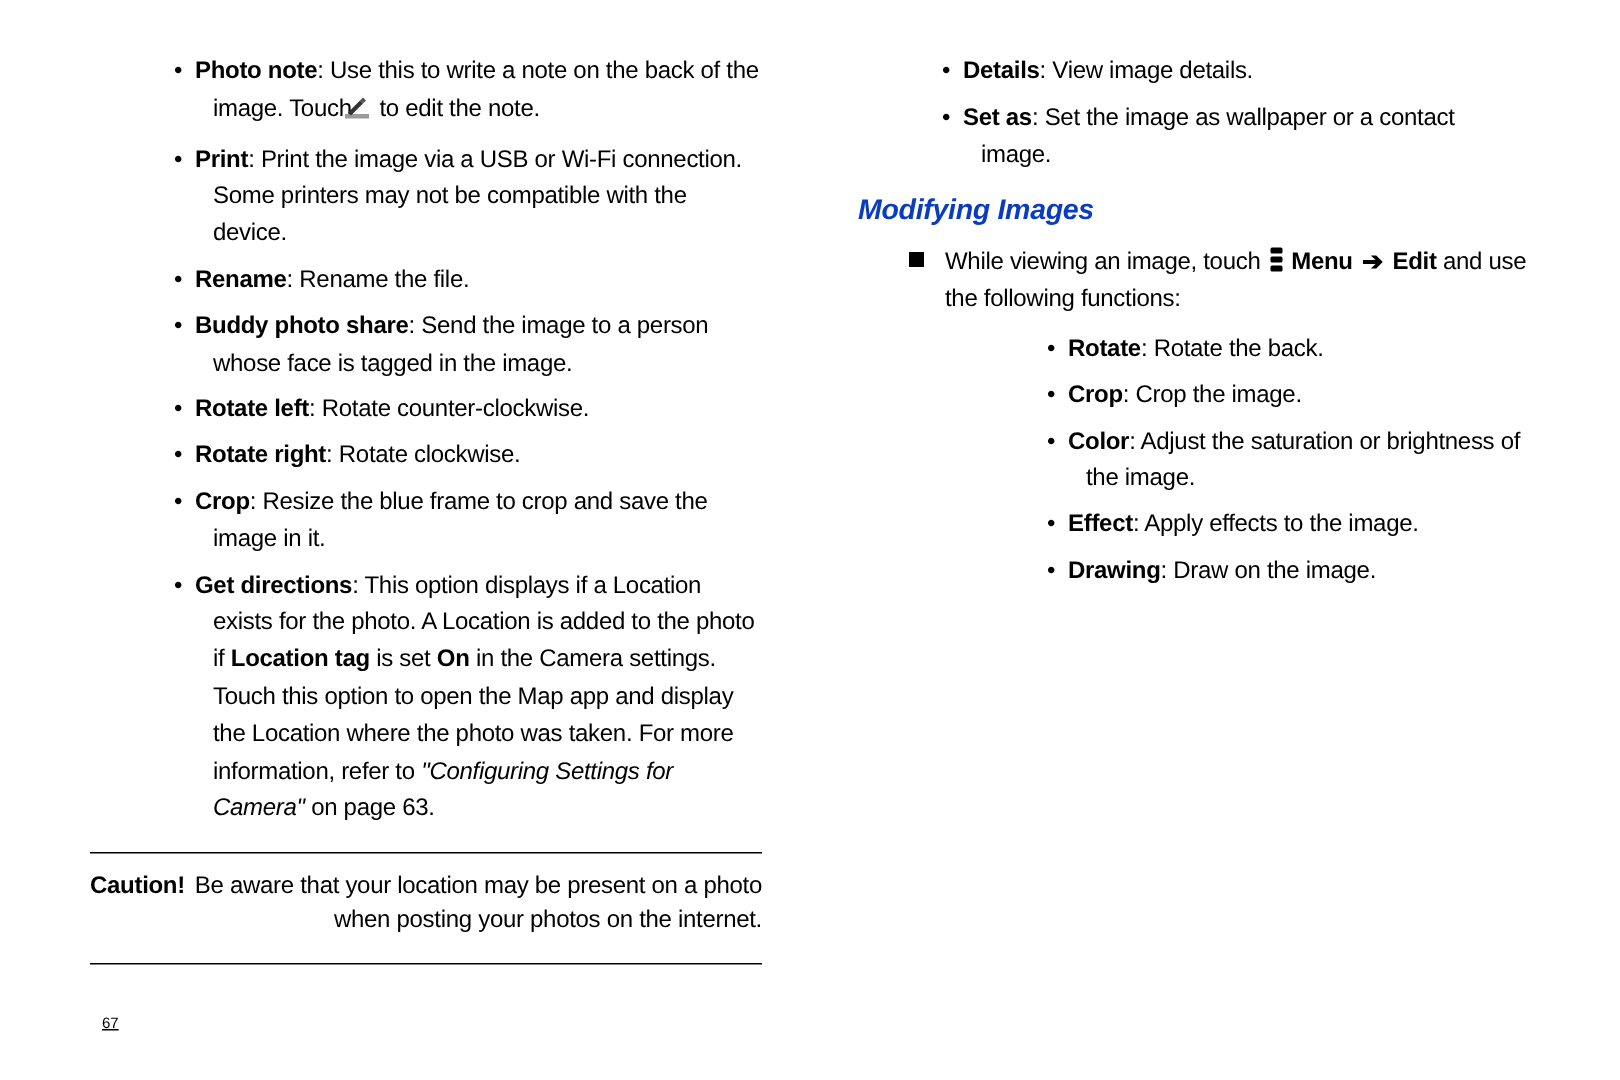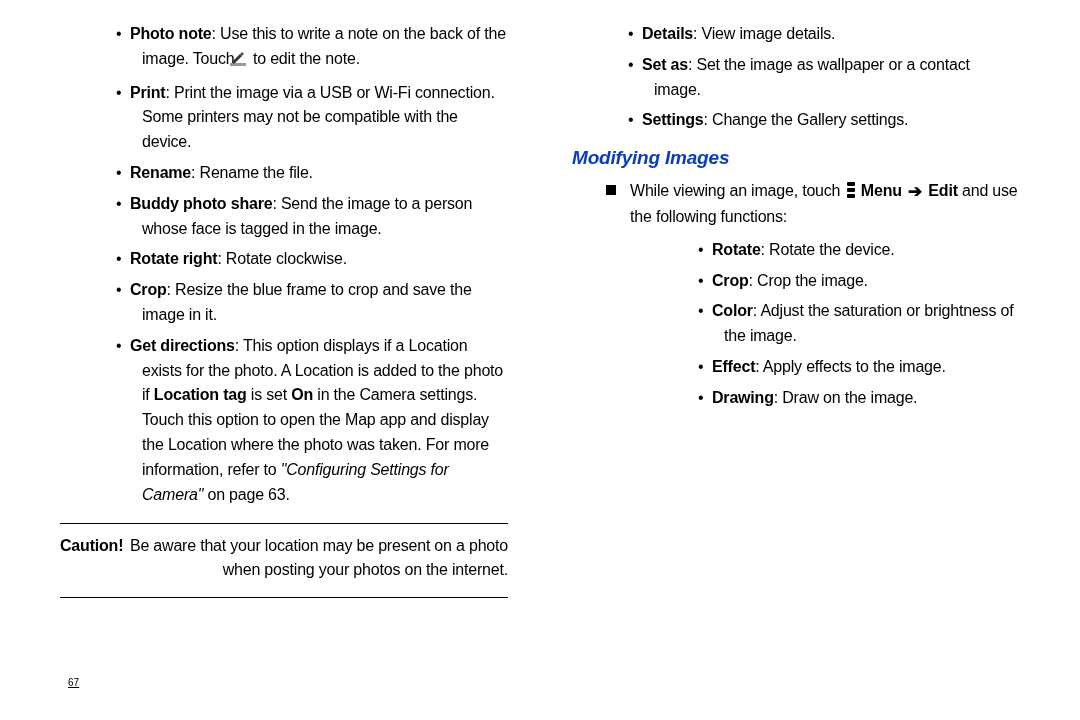--- a/index.html
+++ b/index.html
@@ -7,21 +7,21 @@
     margin: 0; padding: 0;
     width: 1080px; height: 720px;
     background: #fff;
     font-family: "Helvetica Neue", Arial, sans-serif;
     color: #000;
     font-stretch: condensed;
   }
   .page {
     width: 1080px; height: 720px;
     display: flex;
-    padding: 22px 60px 20px 60px;
+    padding: 36px 60px 20px 60px;
     gap: 64px;
     position: relative;
   }
   .col {
     flex: 1;
     font-size: 16px;
     line-height: 1.55;
     letter-spacing: -0.2px;
   }
   .col ul { list-style: none; margin: 0; padding: 0; }
@@ -131,20 +131,21 @@
       <li>
         <span class="bold">Photo note</span><span>: Use this to write a note on the back of the image. Touch </span><span class="pencil-icon"><svg width="16" height="16" viewBox="0 0 16 16">
               <rect x="0" y="12" width="16" height="3" fill="#999"></rect>
               <path d="M2 11 L10 3 L12 5 L4 13 Z" fill="#333"></path>
               <path d="M10 3 L12 1 L14 3 L12 5 Z" fill="#555"></path>
             </svg></span><span> to edit the note.</span>
       </li>
       <li><span class="bold">Print</span><span>: Print the image via a USB or Wi-Fi connection. Some printers may not be compatible with the device.</span></li>
       <li><span class="bold">Rename</span><span>: Rename the file.</span></li>
       <li><span class="bold">Buddy photo share</span><span>: Send the image to a person whose face is tagged in the image.</span></li>
+      <li><span class="bold">Rotate left</span><span>: Rotate counter-clockwise.</span></li>
       <li><span class="bold">Rotate right</span><span>: Rotate clockwise.</span></li>
       <li><span class="bold">Crop</span><span>: Resize the blue frame to crop and save the image in it.</span></li>
       <li>
         <span class="bold">Get directions</span><span>: This option displays if a Location exists for the photo. A Location is added to the photo if </span><span class="bold">Location tag</span><span> is set </span><span class="bold">On</span><span> in the Camera settings. Touch this option to open the Map app and display the Location where the photo was taken. For more information, refer to </span><span class="italic">"Configuring Settings for Camera"</span><span> on page 63.</span>
       </li>
     </ul>
 
     <hr class="divider">
     <div class="caution">
       <div class="caution-row">
@@ -152,37 +153,36 @@
         <div class="caution-body">Be aware that your location may be present on a photo when posting your photos on the internet.</div>
       </div>
     </div>
     <hr class="divider">
   </div>
 
   <div class="col">
     <ul>
       <li><span class="bold">Details</span><span>: View image details.</span></li>
       <li><span class="bold">Set as</span><span>: Set the image as wallpaper or a contact image.</span></li>
-      <li><span class="bold">Settings</span><span>: Change the Gallery settings.</span></li>
     </ul>
 
     <div class="section-head">Modifying Images</div>
 
     <div class="instr-row">
       <div class="black-sq"></div>
       <div>
         <span>While viewing an image, touch </span><span class="menu-icon"><span></span><span></span><span></span></span>
         <span class="bold">Menu</span>
         <span class="arrow">➔</span>
         <span class="bold">Edit</span><span> and use the following functions:</span>
       </div>
     </div>
 
     <ul class="sublist">
-      <li><span class="bold">Rotate</span><span>: Rotate the device.</span></li>
+      <li><span class="bold">Rotate</span><span>: Rotate the back.</span></li>
       <li><span class="bold">Crop</span><span>: Crop the image.</span></li>
       <li><span class="bold">Color</span><span>: Adjust the saturation or brightness of the image.</span></li>
       <li><span class="bold">Effect</span><span>: Apply effects to the image.</span></li>
       <li><span class="bold">Drawing</span><span>: Draw on the image.</span></li>
     </ul>
   </div>
 
   <div class="page-num">67</div>
 </div>
 

